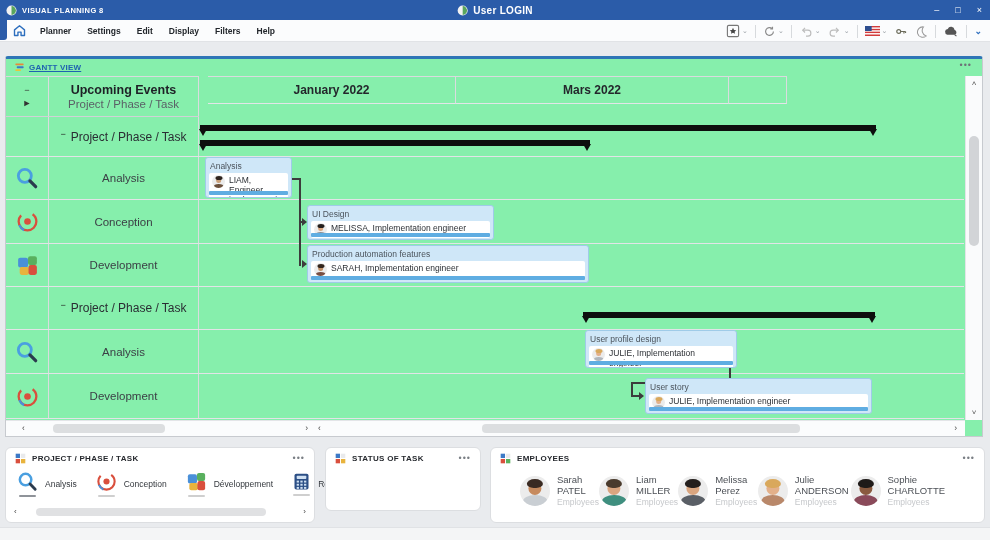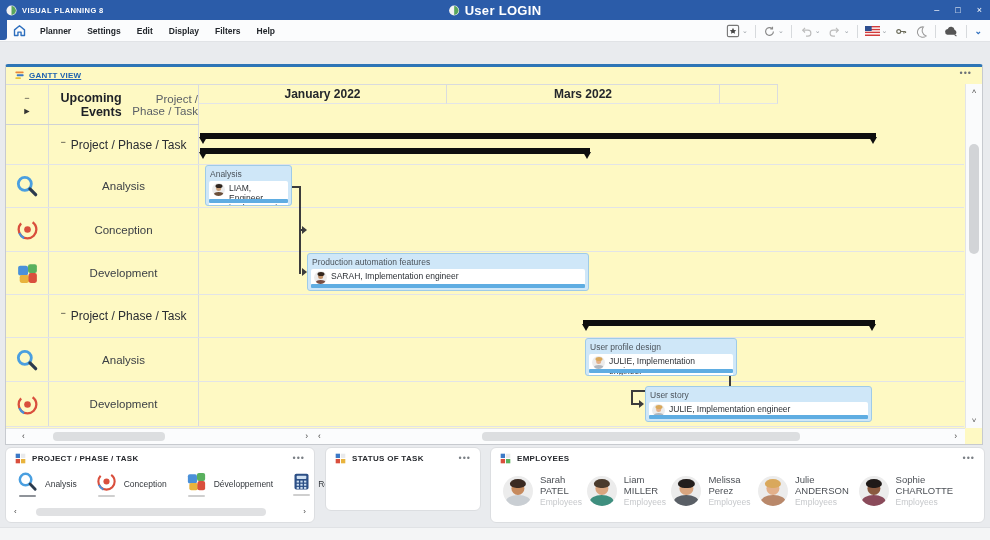--- a/index.html
+++ b/index.html
@@ -4,56 +4,56 @@
 <style>
   * { margin:0; padding:0; box-sizing:border-box; }
   html,body { width:990px; height:540px; overflow:hidden; }
   body { font-family:"Liberation Sans", sans-serif; background:#e9ebee; position:relative; }
 
   
   .titlebar { position:absolute; left:0; top:0; width:990px; height:20px; background:#2b5ca9; display:flex; align-items:center; color:#fff; }
   .tb-left { display:flex; align-items:center; gap:5px; padding-left:6px; }
   .tb-app { font-size:7.5px; font-weight:bold; letter-spacing:.4px; }
   .tb-center { position:absolute; left:50%; top:0; height:20px; transform:translateX(-50%); display:flex; align-items:center; gap:5px; }
-  .tb-user { font-size:13px; font-weight:bold; letter-spacing:.3px; }
+  .tb-user { font-size:10px; font-weight:bold; letter-spacing:.3px; }
   .tb-controls { position:absolute; right:8px; top:0; height:20px; display:flex; align-items:center; gap:16px; }
   .tb-btn { font-size:9px; color:#fff; cursor:default; line-height:1; }
   .logo-dot { width:11px; height:11px; }
 
   
   .menubar { position:absolute; left:0; top:20px; width:990px; height:22px; background:#fbfcfd; border-bottom:1px solid #e1e3e6; display:flex; align-items:center; }
   .menu-grip { position:absolute; left:0; top:0; width:7px; height:20px; background:#2b5ca9; border-radius:0 0 3px 0; }
   .home-ic { margin-left:12px; width:15px; height:15px; }
   .menu-items { display:flex; align-items:center; gap:16px; margin-left:13px; }
   .menu-item { font-size:8.5px; font-weight:bold; color:#22262b; cursor:default; }
   .tools { position:absolute; right:8px; top:0; height:22px; display:flex; align-items:center; gap:7px; }
   .tool { display:flex; align-items:center; gap:2px; }
   .tool svg { display:block; }
   .tool .chev { font-size:7px; color:#9aa0a6; }
   .tool-sep { width:1px; height:13px; background:#d7dadd; }
   .tools .final-chev { color:#2e6fbe; font-size:9px; font-weight:bold; }
 
   
-  .gantt-panel { position:absolute; left:5px; top:56px; width:978px; height:381px; background:#fef9c3; border:1px solid #c7cacf; border-top:3px solid #2e75b6; border-radius:3px 3px 0 0;margin-top:8px; }
+  .gantt-panel { position:absolute; left:5px; top:56px; width:978px; height:381px; background:#86efac; border:1px solid #c7cacf; border-top:3px solid #2e75b6; border-radius:3px 3px 0 0; }
   .tabstrip { position:relative; height:17px; display:flex; align-items:center; }
   .gtab { display:flex; align-items:center; gap:4px; padding:0 8px; height:17px; }
   .gtab-label { font-size:8px; font-weight:bold; color:#1f62b0; text-decoration:underline; letter-spacing:.2px; }
   .gmore { position:absolute; right:10px; top:1px; color:#6d7278; font-size:9px; letter-spacing:1px; cursor:default; }
 
   .grid { position:absolute; left:0; top:17px; right:0; bottom:0; }
 
   
   .hdr-left { position:absolute; left:0; top:0; width:193px; height:41px; border-top:1px solid #d9dbde; border-bottom:1px solid #cfd2d6; display:flex; }
   .hdr-glyphs { width:43px; border-right:1px solid #dadcdf; display:flex; flex-direction:column; align-items:center; justify-content:center; gap:4px; }
   .hdr-glyphs span { font-size:9px; color:#333; line-height:1; cursor:default; }
-  .hdr-titles { flex:1; border-right:1px solid #dadcdf; display:flex; flex-direction:row; align-items:center; justify-content:center;text-align:right; }
+  .hdr-titles { flex:1; border-right:1px solid #dadcdf; display:flex; flex-direction:column; align-items:center; justify-content:center;text-align:right; }
   .hdr-title { font-size:12.5px; font-weight:bold; color:#1e2126; }
   .hdr-sub { font-size:11.5px; color:#5a5f66; margin-top:1px; }
 
-  .months { position:absolute; left:193px; top:0; height:20px; display:flex; border-top:1px solid #d9dbde; }
+  .months { position:absolute; left:202px; top:0; height:28px; display:flex; border-top:1px solid #d9dbde; }
   .mcell { border-right:1px solid #dadcdf; border-bottom:1px solid #e3e5e8; display:flex; align-items:center; justify-content:center; font-size:12px; font-weight:bold; color:#24272c; }
   .weeks { position:absolute; left:193px; top:20px; height:21px; display:flex; }
   .wcell { border-right:1px solid #dadcdf; border-bottom:1px solid #cfd2d6; display:flex; align-items:center; justify-content:center; font-size:11.5px; color:#33373d; }
   .wspacer { width:22px; border-right:1px solid #dadcdf; border-bottom:1px solid #cfd2d6; }
 
   
   .rows { position:absolute; left:0; top:41px; width:958px; }
   .grow { display:flex; border-bottom:1px solid #e2e4e7; }
   .c-icon { width:43px; border-right:1px solid #dadcdf; display:flex; align-items:center; justify-content:center; }
   .c-label { width:150px; border-right:1px solid #dadcdf; display:flex; align-items:center; justify-content:center; gap:5px; font-size:11.5px; color:#3c4046; text-align:center; }
@@ -91,21 +91,21 @@
   .p-items { display:flex; align-items:center; padding:2px 10px 0; gap:18px; }
   .p-item { display:flex; align-items:center; gap:6px; cursor:default; }
   .p-item .icwrap { display:flex; flex-direction:column; align-items:center; }
   .p-item .under { width:17px; height:2px; background:#cfcfcf; margin-top:2px; border-radius:1px; }
   .p-item.first .under { background:#8f9399; }
   .p-label { font-size:8.5px; color:#33373c; }
   .p-scroll { position:absolute; left:8px; right:8px; bottom:4px; height:12px; }
   .p-scroll .arr { position:absolute; top:1px; font-size:8px; color:#444; }
   .p-scroll .pthumb { position:absolute; top:2px; height:8px; background:#e0e1e3; border-radius:4px; }
 
-  .emp-row { display:flex; align-items:center; justify-content:space-between; padding:6px 12px 0; }
+  .emp-row { display:flex; align-items:center; justify-content:space-between; padding:6px 29px 0; }
   .emp { display:flex; align-items:center; gap:7px; cursor:default; }
   .emp-name { font-size:9.5px; color:#4c5056; }
   .emp-role { font-size:8.5px; color:#c6c8cb; margin-top:1px; }
 
   
   .avatar { position:relative; border-radius:50%; background:#ececec; overflow:hidden; flex-shrink:0; }
   .avatar .bd { position:absolute; bottom:-14%; left:50%; transform:translateX(-50%); width:82%; height:48%; border-radius:50% 50% 0 0; background:var(--shirt,#5b7d92); }
   .avatar .hd { position:absolute; top:20%; left:50%; transform:translateX(-50%); width:44%; height:44%; border-radius:50%; background:var(--skin,#d9a57f); }
   .avatar .hr { position:absolute; top:10%; left:50%; transform:translateX(-50%); width:54%; height:32%; border-radius:50% 50% 42% 42%; background:var(--hair,#3a2c22); }
   .av30 { width:30px; height:30px; }
@@ -354,20 +354,32 @@
 
     <div class="card" style="left:199px;top:81px;width:87px;height:41px">
       <div class="card-title">Analysis</div>
       <div class="card-body">
         <span class="avatar av13" style="--skin:#caa07a;--hair:#2e241e;--shirt:#6b4f3a">
             <span class="bd"></span>
             <span class="hd"></span>
             <span class="hr"></span>
           </span>
         <span class="card-assignee">LIAM, Engineer implementation</span>
+      </div>
+      <div class="card-strip"></div>
+    </div>
+    <div class="card" style="left:301px;top:129px;width:187px;height:35px">
+      <div class="card-title">UI Design</div>
+      <div class="card-body">
+        <span class="avatar av13" style="--skin:#d9a57f;--hair:#241f1d;--shirt:#8a8f96">
+            <span class="bd"></span>
+            <span class="hd"></span>
+            <span class="hr"></span>
+          </span>
+        <span class="card-assignee">MELISSA, Implementation engineer</span>
       </div>
       <div class="card-strip"></div>
     </div>
     <div class="card" style="left:301px;top:169px;width:282px;height:38px">
       <div class="card-title">Production automation features</div>
       <div class="card-body">
         <span class="avatar av13" style="--skin:#c09068;--hair:#33261d;--shirt:#7a4f43">
             <span class="bd"></span>
             <span class="hd"></span>
             <span class="hr"></span>

